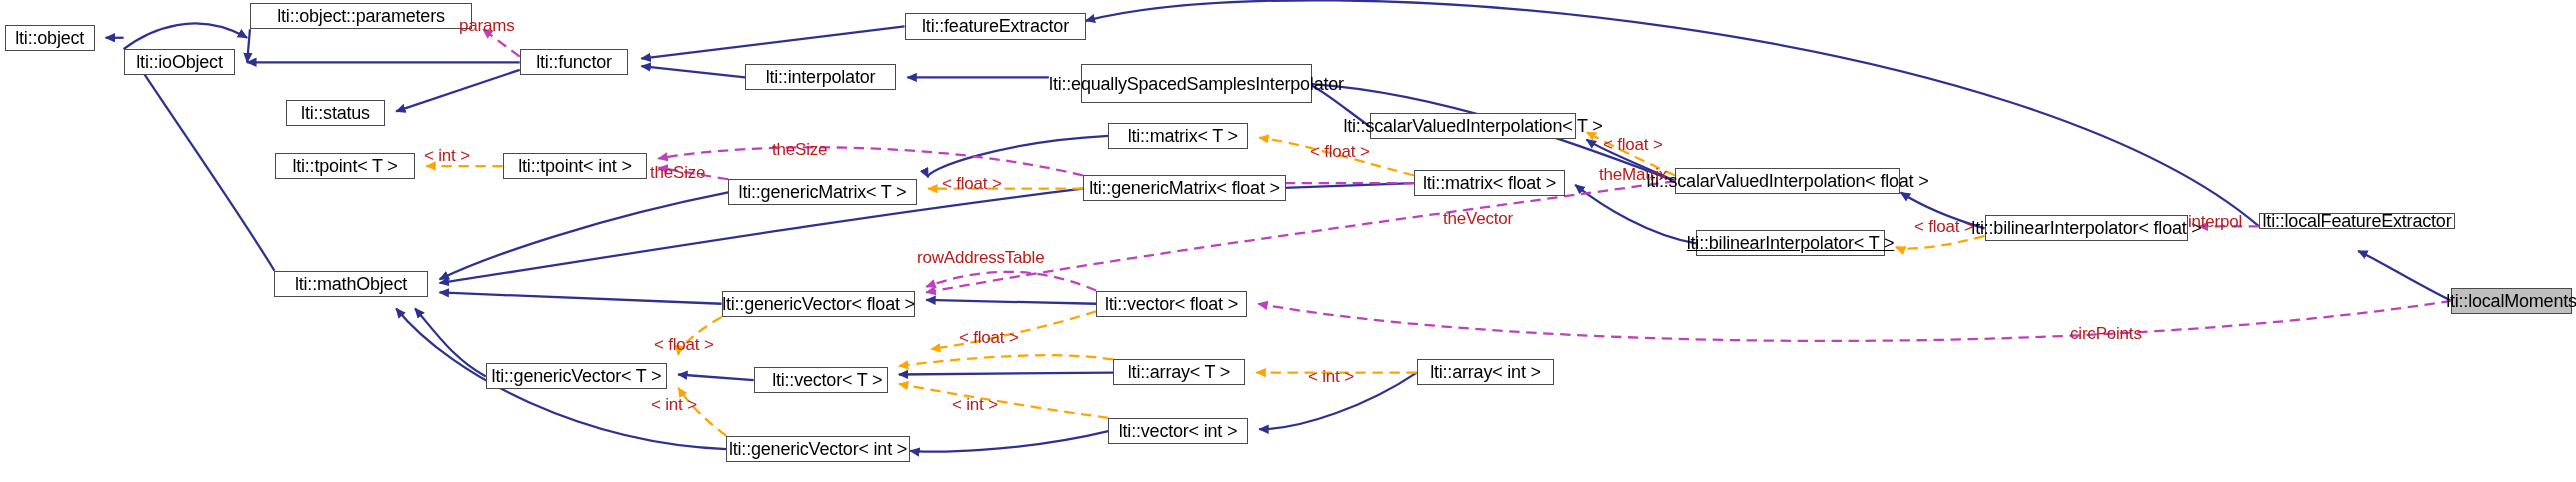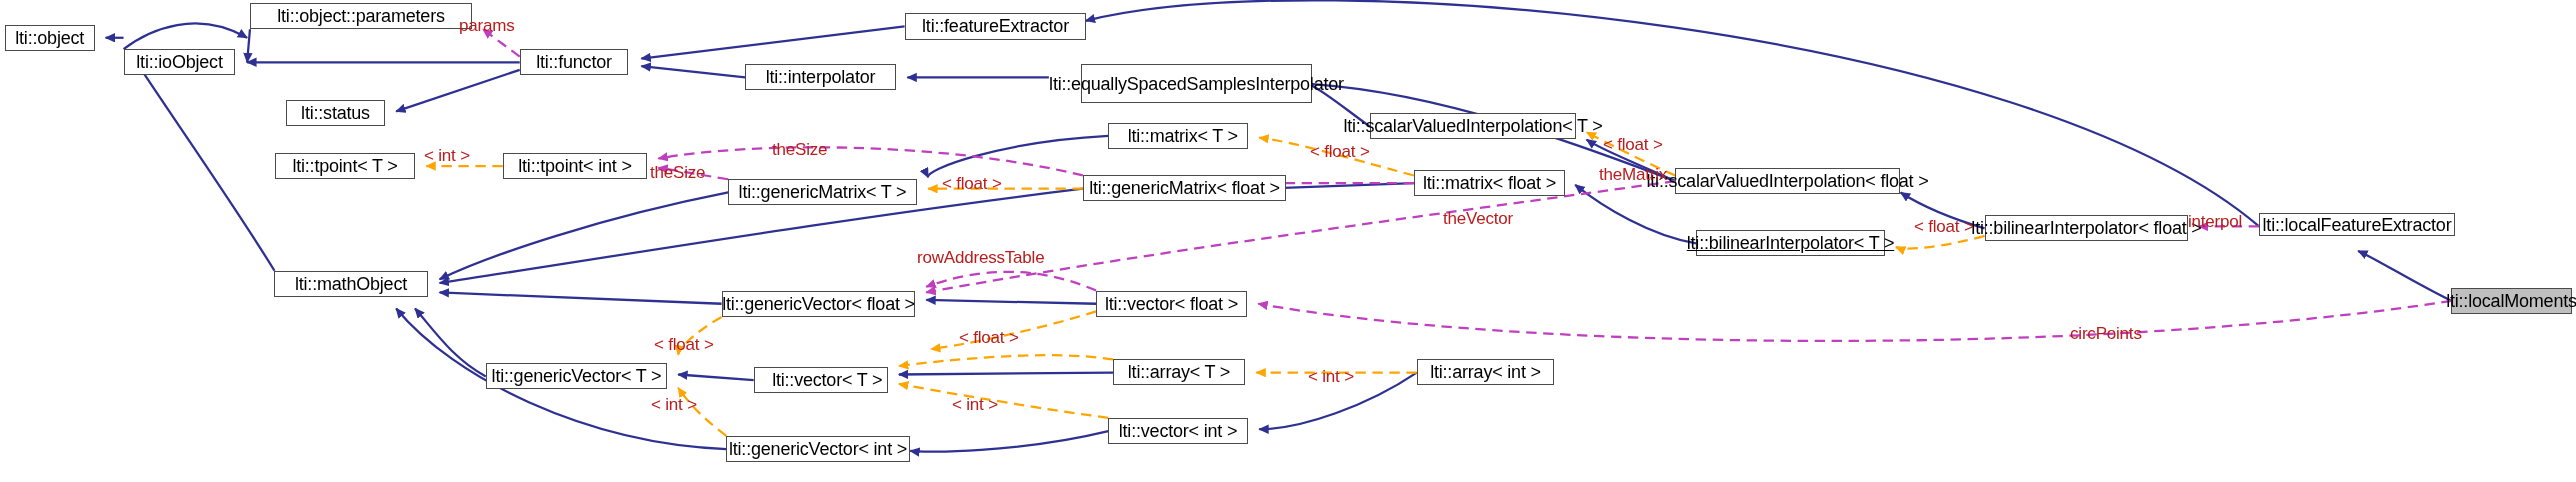--- a/index.html
+++ b/index.html
@@ -136,21 +136,21 @@
       <div class="node" style="left: 275px; top: 153px; width: 140px; height: 26.4px; border-color: rgb(74, 74, 74);">lti::tpoint&lt; T &gt;</div>
       <div class="node" style="left: 503px; top: 153px; width: 144px; height: 26.4px; border-color: rgb(74, 74, 74);">lti::tpoint&lt; int &gt;</div>
       <div class="node" style="left: 1108px; top: 123px; width: 140px; height: 26.4px; border-color: rgb(74, 74, 74); padding-left: 18px;">lti::matrix&lt; T &gt;</div>
       <div class="node" style="left: 1370px; top: 113px; width: 206px; height: 26.4px; border-color: rgb(74, 74, 74);">lti::scalarValuedInterpolation&lt; T &gt;</div>
       <div class="node" style="left: 728px; top: 179px; width: 189px; height: 26.4px; border-color: rgb(74, 74, 74);">lti::genericMatrix&lt; T &gt;</div>
       <div class="node" style="left: 1083px; top: 175px; width: 203px; height: 26.4px; border-color: rgb(74, 74, 74);">lti::genericMatrix&lt; float &gt;</div>
       <div class="node" style="left: 1414px; top: 170px; width: 151px; height: 26.4px; border-color: rgb(74, 74, 74);">lti::matrix&lt; float &gt;</div>
       <div class="node" style="left: 1675px; top: 168px; width: 225px; height: 26.4px; border-color: rgb(74, 74, 74);">lti::scalarValuedInterpolation&lt; float &gt;</div>
       <div class="node" style="left: 1696px; top: 230px; width: 189px; height: 26.4px; border-color: rgb(74, 74, 74); text-decoration: underline;">lti::bilinearInterpolator&lt; T &gt;</div>
       <div class="node" style="left: 1985px; top: 215px; width: 203px; height: 26.4px; border-color: rgb(74, 74, 74);">lti::bilinearInterpolator&lt; float &gt;</div>
-      <div class="node" style="left: 2259px; top: 213px; width: 196px; height: 23px; border-color: rgb(74, 74, 74);">lti::localFeatureExtractor</div>
+      <div class="node" style="left: 2259px; top: 213px; width: 196px; height: 16px; border-color: rgb(74, 74, 74);">lti::localFeatureExtractor</div>
       <div class="node" style="left: 274px; top: 271px; width: 154px; height: 26.4px; border-color: rgb(74, 74, 74);">lti::mathObject</div>
       <div class="node" style="left: 722px; top: 291px; width: 193px; height: 26.4px; border-color: rgb(74, 74, 74);">lti::genericVector&lt; float &gt;</div>
       <div class="node" style="left: 1096px; top: 291px; width: 151px; height: 26.4px; border-color: rgb(74, 74, 74);">lti::vector&lt; float &gt;</div>
       <div class="node" style="left: 486px; top: 363px; width: 181px; height: 26.4px; border-color: rgb(74, 74, 74);">lti::genericVector&lt; T &gt;</div>
       <div class="node" style="left: 754px; top: 367px; width: 134px; height: 26.4px; border-color: rgb(74, 74, 74); padding-left: 21px;">lti::vector&lt; T &gt;</div>
       <div class="node" style="left: 1113px; top: 359px; width: 132px; height: 26.4px; border-color: rgb(74, 74, 74);">lti::array&lt; T &gt;</div>
       <div class="node" style="left: 1417px; top: 359px; width: 137px; height: 26.4px; border-color: rgb(74, 74, 74);">lti::array&lt; int &gt;</div>
       <div class="node" style="left: 1108px; top: 418px; width: 140px; height: 26.4px; border-color: rgb(74, 74, 74);">lti::vector&lt; int &gt;</div>
       <div class="node" style="left: 726px; top: 436px; width: 184px; height: 26.4px; border-color: rgb(74, 74, 74);">lti::genericVector&lt; int &gt;</div>
       <div class="node highlight" style="left: 2451px; top: 288px; width: 121px; height: 26.4px; background: rgb(191, 191, 191); border-color: rgb(74, 74, 74);">lti::localMoments</div>

